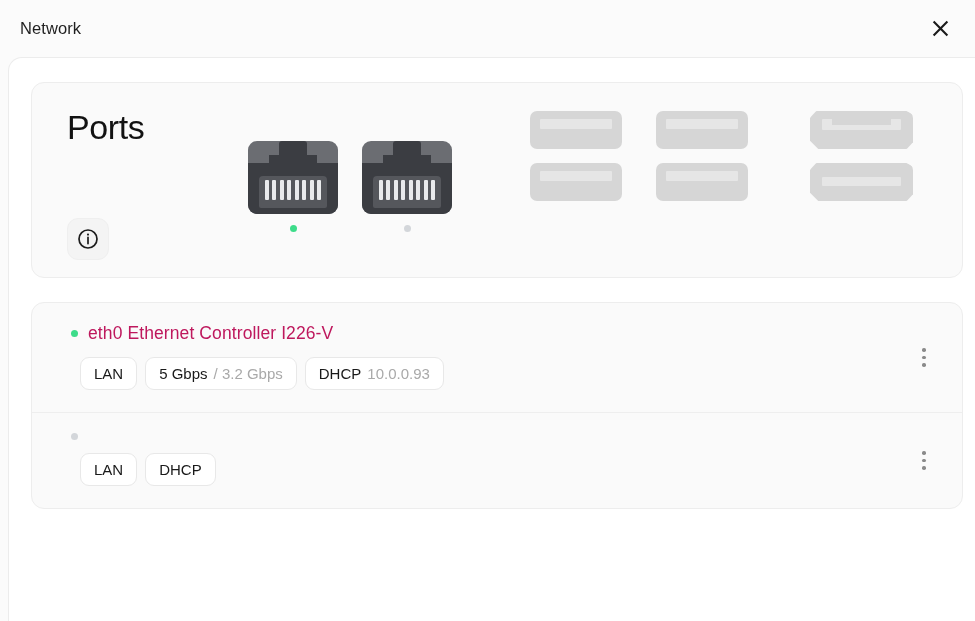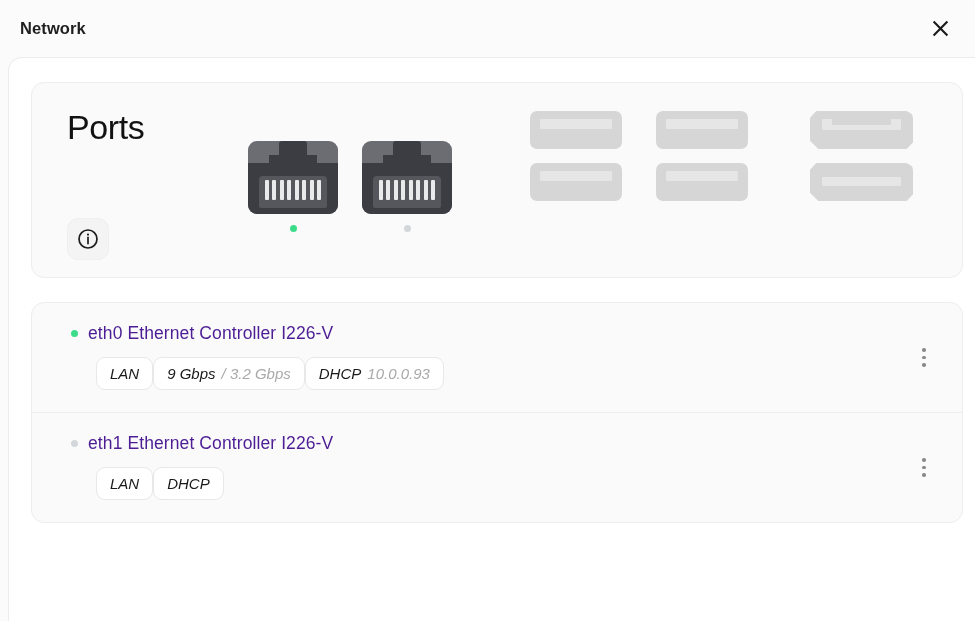--- a/index.html
+++ b/index.html
@@ -21,21 +21,21 @@
   .titlebar {
     height: 57px;
     display: flex;
     align-items: center;
     justify-content: space-between;
     padding: 0 18px 0 20px;
     background: #fbfbfb;
   }
   .titlebar-title {
     font-size: 16.5px;
-    font-weight: 700;
+    font-weight: 400;
     color: #1f1f1f;
     letter-spacing: .1px;
   }
   .close-btn {
     width: 34px; height: 34px;
     display: flex; align-items: center; justify-content: center;
     background: none; border: none; cursor: pointer;
     color: #1a1a1a;
   }
   .close-btn svg { display: block; }
@@ -242,29 +242,28 @@
     gap: 10px;
   }
   .status-dot {
     width: 7px; height: 7px;
     border-radius: 50%;
     flex: 0 0 auto;
     margin-left: 4px;
   }
   .row-title {
     font-size: 17.5px;
-    color: #4c1d95;
+    color: #be185d;
     letter-spacing: .1px;
   }
   .badges {
     display: flex;
-    gap: 0;
+    gap: 8px;
     margin-top: 13px;
-    margin-left: 29px;
-    font-style: italic;
+    margin-left: 13px;
   }
   .badge {
     border: 1px solid #e8e8e8;
     background: #ffffff;
     border-radius: 9px;
     height: 33px;
     padding: 0 13px;
     display: flex;
     align-items: center;
     gap: 6px;
@@ -396,39 +395,38 @@
     <div class="conn-row">
       <div class="row-title-line">
         <span class="status-dot" style="background:#3ddc8a"></span>
         <span class="row-title">eth0 Ethernet Controller I226-V</span>
       </div>
       <div class="badges">
         <div class="badge">
           <span>LAN</span>
         </div>
         <div class="badge">
-          <span>9 Gbps</span>
+          <span>5 Gbps</span>
           <span class="muted"> / 3.2 Gbps</span>
         </div>
         <div class="badge">
           <span>DHCP</span>
           <span class="muted"> 10.0.0.93</span>
         </div>
       </div>
       <div class="kebab">
         <i></i>
           <i></i>
           <i></i>
       </div>
     </div>
 
     <div class="conn-row">
       <div class="row-title-line">
         <span class="status-dot" style="background:#d3d6da"></span>
-        <span class="row-title">eth1 Ethernet Controller I226-V</span>
       </div>
       <div class="badges">
         <div class="badge">
           <span>LAN</span>
         </div>
         <div class="badge">
           <span>DHCP</span>
         </div>
       </div>
       <div class="kebab">

